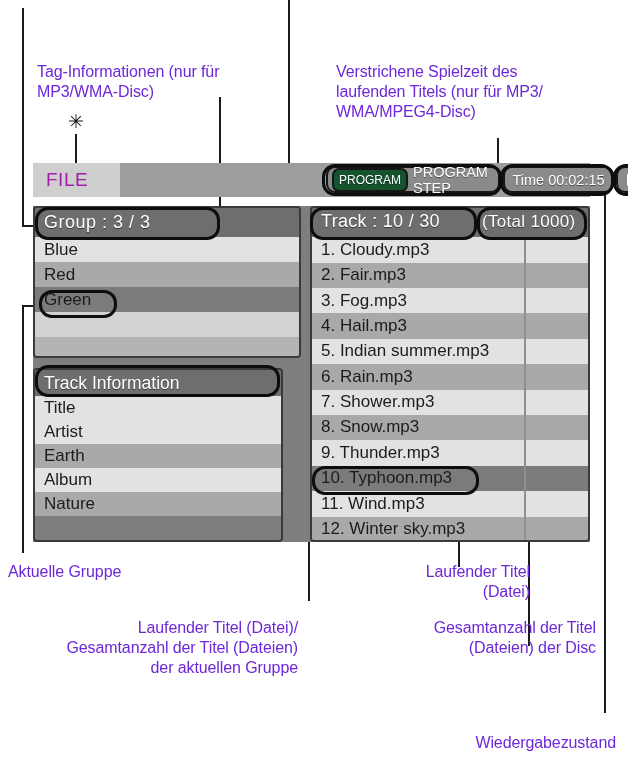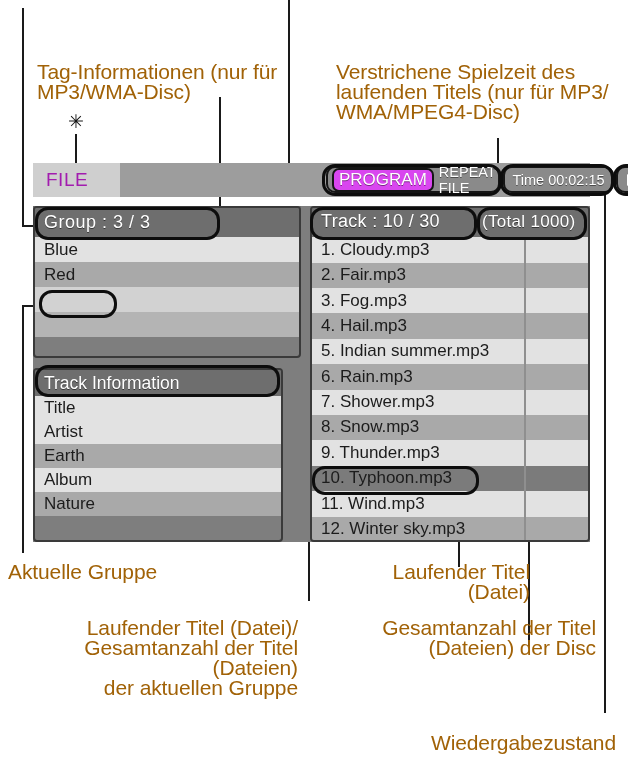--- a/index.html
+++ b/index.html
@@ -13,23 +13,23 @@
     -webkit-font-smoothing:antialiased;
   }
 
   
   .vline{position:absolute;background:#1a1a1a;width:2px;}
   .hline{position:absolute;background:#1a1a1a;height:2px;}
 
   
   .caption{
     position:absolute;
-    font-size:21px;
+    font-size:16px;
     line-height:20px;
-    color:#a16207;
+    color:#6d28d9;
     white-space:pre-line;
     letter-spacing:-0.1px;
   }
   .caption.right{text-align:right;}
 
   
   #device-screen{
     position:absolute;
     left:33px;top:163px;
     width:557px;height:379px;
@@ -63,25 +63,25 @@
     height:27px;
     display:flex;align-items:center;justify-content:center;
     color:#ffffff;
     font-size:15px;
     top:3px;
     text-shadow:0 1px 0 rgba(0,0,0,.45);
   }
   .chip .inner-pill{
     border:2px solid #151515;
     border-radius:7px;
-    background:#d946ef;
+    background:#14532d;
     padding:0 5px;
     height:20px;
     display:flex;align-items:center;
-    font-size:17px;
+    font-size:12px;
   }
 
   
   .panelbody{
     position:absolute;left:0;top:43px;
     width:557px;height:336px;
     background:#7e7e7e;
   }
 
   
@@ -180,40 +180,41 @@
 
 <div id="device-screen">
 
   <div class="statusbar">
     <div class="filecell">
       <span>FILE</span>
     </div>
 
     <div class="chip" style="left:293px;width:174px;justify-content:flex-start;padding-left:4px;gap:5px;">
       <span class="inner-pill">PROGRAM</span>
-      <span style="font-size:14.5px;">REPEAT FILE</span>
+      <span style="font-size:14.5px;">PROGRAM STEP</span>
     </div>
 
     <div class="chip" style="left:470px;width:111px;">
       <span style="font-size:14.5px;">Time 00:02:15</span>
     </div>
 
     <div class="chip" style="left:583px;width:30px;">
       <span style="display:inline-block;width:0;height:0;border-left:8px solid #fff;border-top:6px solid transparent;border-bottom:6px solid transparent;"></span>
     </div>
   </div>
 
   <div class="panelbody">
 
     <div class="hdrfill" style="left:0;top:0;width:268px;height:29px;"></div>
 
     <div class="listbox" style="left:0px;top:0px;width:268px;height:152px;">
       <div class="row header" style="height:29px;font-size:18px;letter-spacing:.5px;">Group  :    3  /   3</div>
       <div class="row light" style="height:25px;">Blue</div>
       <div class="row mid" style="height:25px;">Red</div>
+      <div class="row sel" style="height:25px;">Green</div>
       <div class="row blank-l" style="height:25px;"></div>
       <div class="row blank-m" style="height:25px;"></div>
     </div>
 
     <div class="listbox" style="left:0px;top:162px;width:250px;height:174px;">
       <div class="row header" style="height:26px;font-size:17.5px;">Track  Information</div>
       <div class="row light" style="height:24px;">Title</div>
       <div class="row light" style="height:24px;">Artist</div>
       <div class="row mid" style="height:24px;">Earth</div>
       <div class="row light" style="height:24px;">Album</div>

